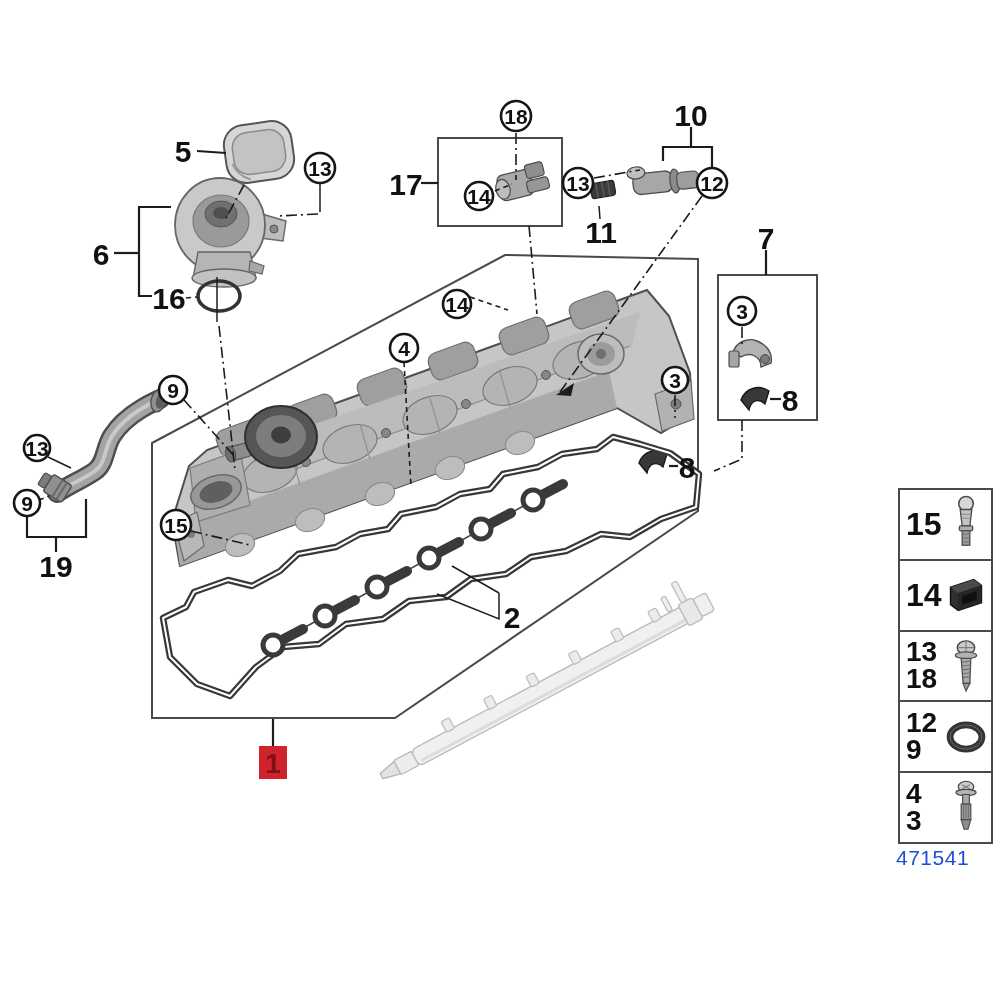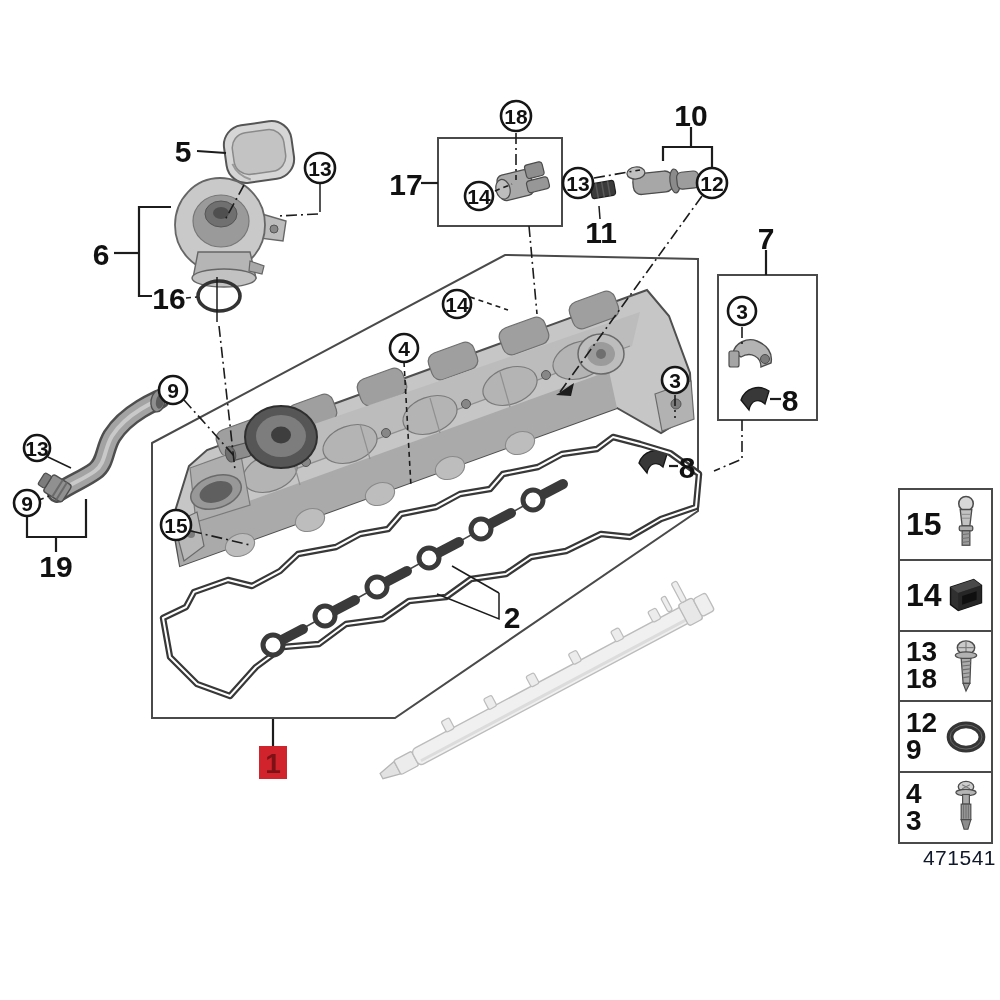--- a/index.html
+++ b/index.html
@@ -23,22 +23,22 @@
   .legend{position:absolute;left:898px;top:488px;width:95px;height:356px;
           border:2px solid #4a4a4a;background:#fff;display:flex;flex-direction:column;
           box-sizing:border-box;}
   .lrow{flex:1;display:flex;align-items:center;justify-content:space-between;
         padding:1px 3px 1px 6px;border-bottom:2px solid #4a4a4a;min-height:0;}
   .lrow:last-child{border-bottom:none;}
   .lnums{display:flex;flex-direction:column;line-height:0.95;font-weight:700;
          font-size:32px;color:#101010;}
   .lrow.pair .lnums{font-size:28px;}
   .licon{flex:0 0 auto;}
-  .drawing-number{position:absolute;left:896px;top:846px;width:100px;text-align:right;
-        font:400 21px "Liberation Sans",sans-serif;color:#0f172a;letter-spacing:.5px;}
+  .drawing-number{position:absolute;left:896px;top:846px;width:100px;text-align:left;
+        font:400 21px "Liberation Sans",sans-serif;color:#1d4ed8;letter-spacing:.5px;}
 </style>
 </head>
 <body>
 
 <div class="stage">
 
 <svg class="main" width="1000" height="1000" viewBox="0 0 1000 1000" xmlns="http://www.w3.org/2000/svg">
 
   <g>
     <polygon class="box" points="152,443 505,255 698,259 698,511 395,718 152,718"></polygon>

